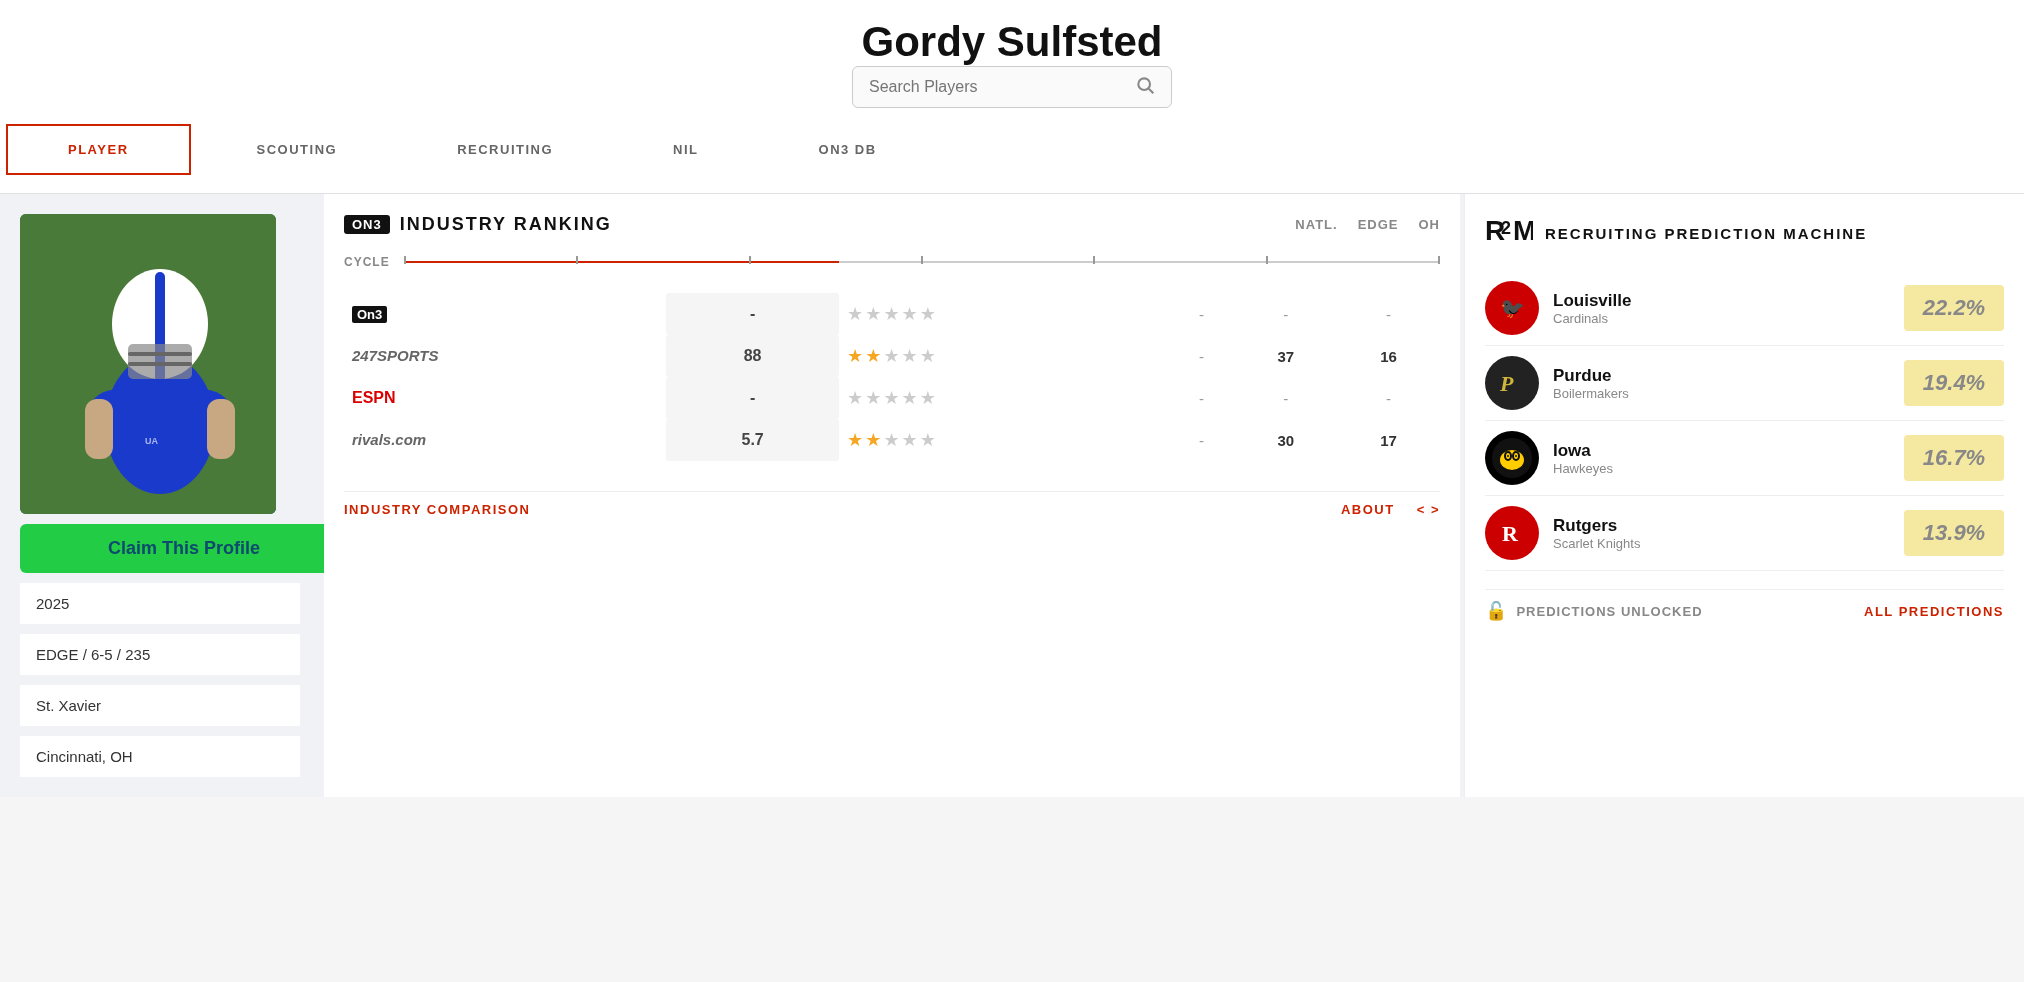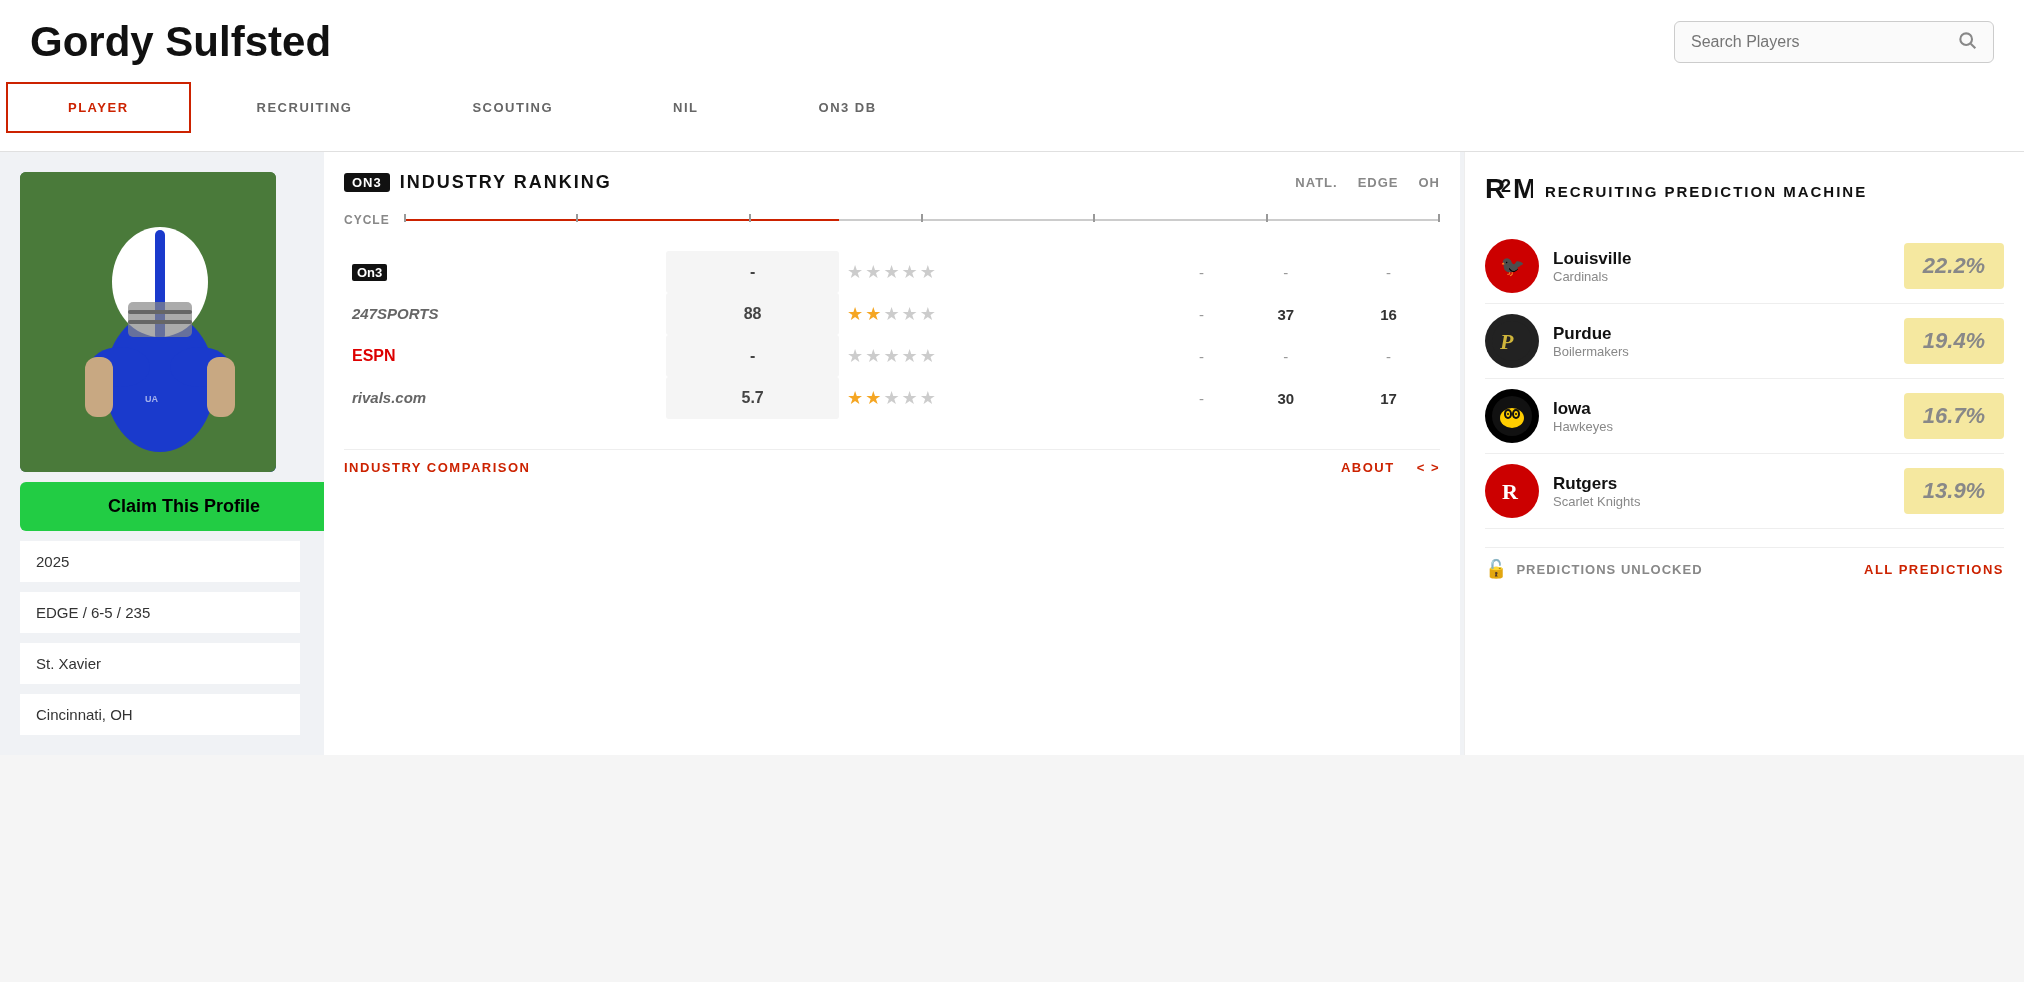--- a/index.html
+++ b/index.html
@@ -4,20 +4,21 @@
   <style>
     * { box-sizing: border-box; margin: 0; padding: 0; }
     body { font-family: Arial, Helvetica, sans-serif; background: #f5f5f5; color: #222; }
 
     .top-bar {
       display: flex;
       align-items: center;
       justify-content: space-between;
       padding: 18px 30px 10px 30px;
       background: #fff;
+      flex-direction: column;
     }
     .player-name {
       font-size: 42px;
       font-weight: 900;
       color: #111;
     }
     .search-box {
       display: flex;
       align-items: center;
       border: 1.5px solid #ccc;
@@ -80,21 +81,21 @@
       height: 300px;
       background: linear-gradient(135deg, #3a6e3a 0%, #5a8e5a 30%, #4a7a4a 50%, #2244aa 60%, #1133cc 100%);
       border-radius: 6px;
       overflow: hidden;
       position: relative;
     }
     
     .claim-btn {
       width: 328px;
       background: #22cc44;
-      color: #000000;
+      color: #0c4a6e;
       font-size: 18px;
       font-weight: 700;
       border: none;
       border-radius: 6px;
       padding: 14px 0;
       cursor: pointer;
       text-align: center;
     }
     .info-item {
       width: 280px;
@@ -342,22 +343,22 @@
       <svg width="20" height="20" viewBox="0 0 24 24" fill="none" stroke="#888" stroke-width="2.5">
         <circle cx="11" cy="11" r="7"></circle>
         <line x1="16.5" y1="16.5" x2="22" y2="22"></line>
       </svg>
     </span>
   </div>
 </div>
 
 <div class="tabs">
   <button class="tab active">PLAYER</button>
+  <button class="tab">SCOUTING</button>
   <button class="tab">RECRUITING</button>
-  <button class="tab">SCOUTING</button>
   <button class="tab">NIL</button>
   <button class="tab">ON3 DB</button>
 </div>
 
 <div class="main-content">
 
   <div class="left-panel">
     <div class="player-photo">
       
       <svg width="280" height="300" viewBox="0 0 280 300" xmlns="http://www.w3.org/2000/svg">

